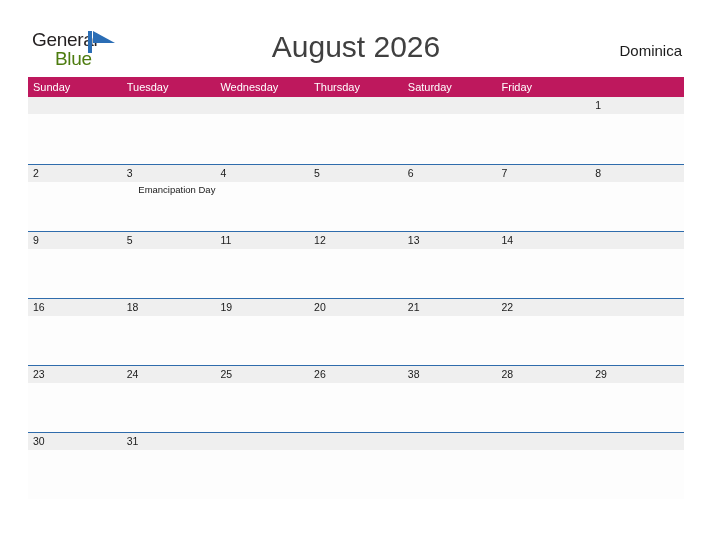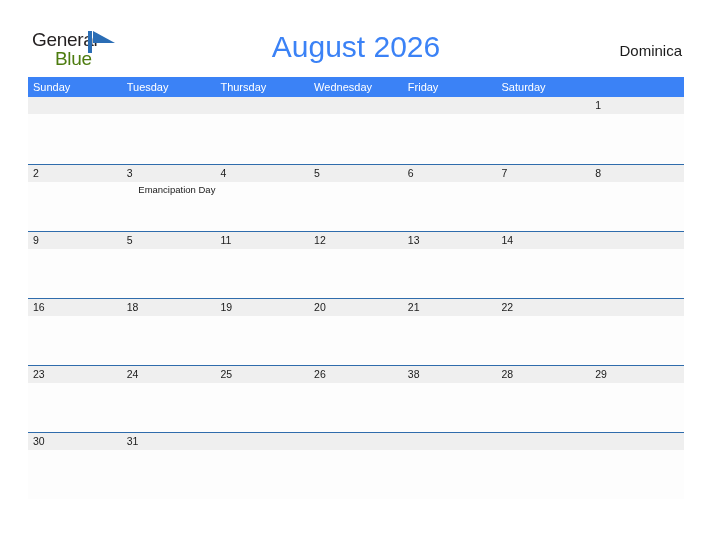--- a/index.html
+++ b/index.html
@@ -57,21 +57,21 @@
     height: 22px;
   }
 
   #calendar-title {
     position: absolute;
     left: 0;
     top: 30px;
     width: 712px;
     text-align: center;
     font-size: 30px;
-    color: #3b82f6;
+    color: #404040;
     font-family: "Liberation Sans", sans-serif;
     font-weight: normal;
     letter-spacing: 0px;
   }
 
   #country-label {
     position: absolute;
     right: 30px;
     top: 42px;
     font-size: 15px;
@@ -84,21 +84,21 @@
     position: absolute;
     left: 28px;
     top: 77px;
     width: 656px;
   }
 
   #weekday-header {
     display: flex;
     width: 656px;
     height: 20px;
-    background: #3b82f6;
+    background: #be185d;
   }
   .weekday-cell {
     width: 93.71px;
     flex: 0 0 93.71px;
     color: #ffffff;
     font-size: 11px;
     line-height: 20px;
     padding-left: 5px;
     box-sizing: border-box;
     font-family: "Liberation Sans", sans-serif;
@@ -181,24 +181,24 @@
   <div id="calendar-title">August 2026</div>
 
   <div id="country-label">Dominica</div>
 
 </div>
 
 <div id="calendar">
   <div id="weekday-header">
     <div class="weekday-cell">Sunday</div>
     <div class="weekday-cell">Tuesday</div>
+    <div class="weekday-cell">Wednesday</div>
     <div class="weekday-cell">Thursday</div>
-    <div class="weekday-cell">Wednesday</div>
+    <div class="weekday-cell">Saturday</div>
     <div class="weekday-cell">Friday</div>
-    <div class="weekday-cell">Saturday</div>
   </div>
 
   <div id="weeks-container">
       <div class="week-row first">
         <div class="week-band"></div>
         <div class="week-cells">
           <div class="day-cell">
             <span class="day-number"></span>
           </div>
           <div class="day-cell">

